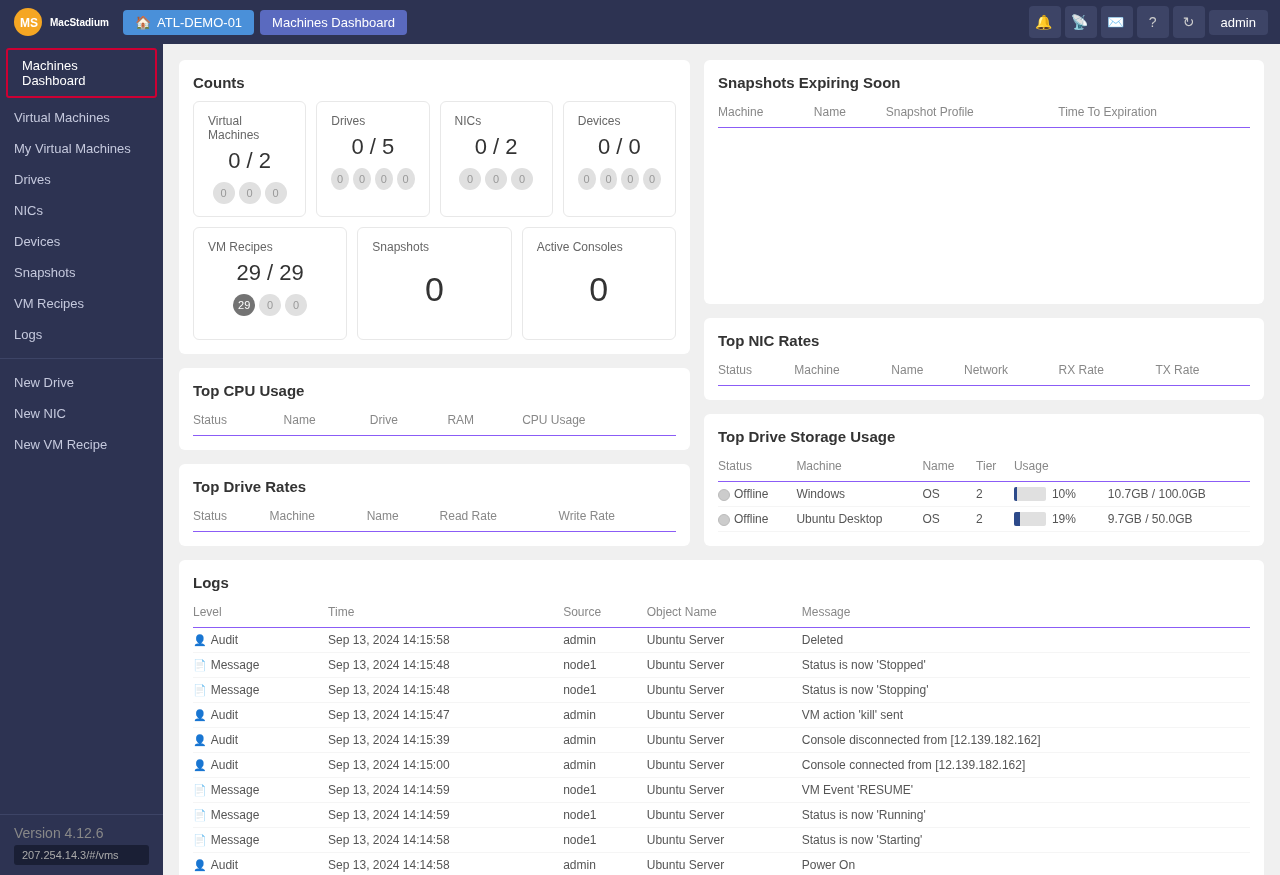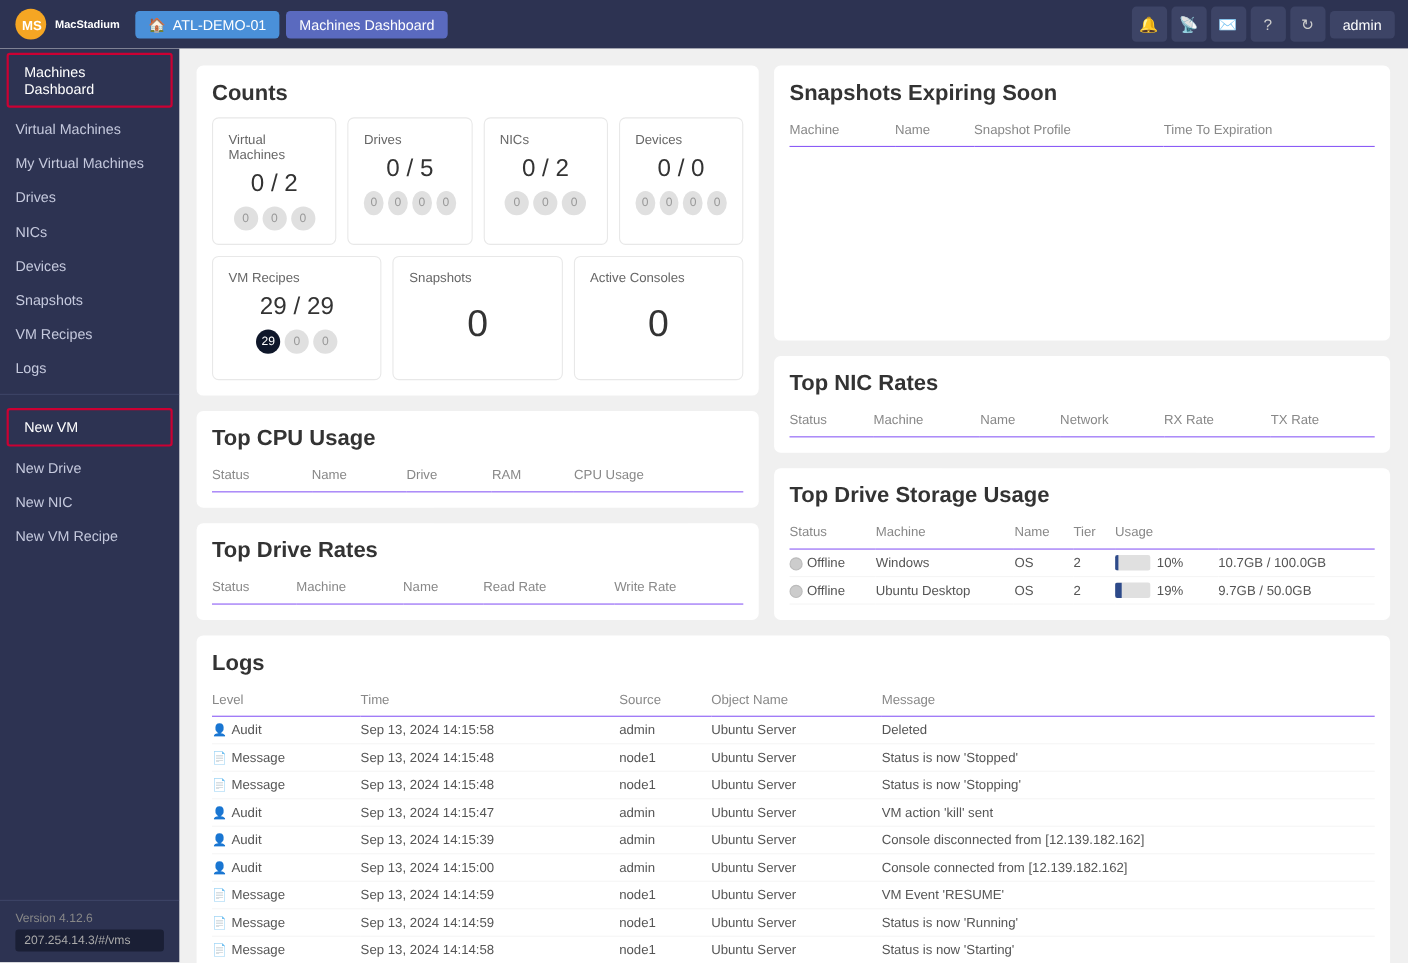--- a/index.html
+++ b/index.html
@@ -18,37 +18,37 @@
     .nav-admin { background: #3d4466; color: #fff; padding: 5px 12px; border-radius: 4px; font-size: 13px; cursor: pointer; border: none; }
 
     
     .layout { display: flex; flex: 1; overflow: hidden; }
 
     
     .sidebar { width: 163px; background: #2d3352; display: flex; flex-direction: column; flex-shrink: 0; overflow-y: auto; }
     .sidebar-item { padding: 8px 14px; color: #c5c9dd; font-size: 13px; cursor: pointer; }
     .sidebar-item.active { color: #fff; background: transparent; border: 2px solid #e04; border-radius: 2px; }
     .sidebar-footer { margin-top: auto; padding: 10px 14px; border-top: 1px solid #3d4466; }
-    .sidebar-version { color: #888; font-size: 11px; }
+    .sidebar-version { color: #888; font-size: 14px; }
     .sidebar-url { background: #1a1f35; color: #aaa; font-size: 11px; padding: 4px 8px; border-radius: 3px; margin-top: 4px; display: block; }
 
     
     .main { flex: 1; overflow-y: auto; padding: 16px; display: flex; flex-direction: column; gap: 14px; }
 
     
     .card { background: #fff; border-radius: 6px; padding: 14px; }
 
     
     .counts-grid { display: flex; gap: 10px; flex-wrap: wrap; }
     .count-box { background: #fff; border: 1px solid #e8e8e8; border-radius: 6px; padding: 12px 14px; min-width: 110px; flex: 1; }
     .count-box-label { font-size: 12px; color: #666; margin-bottom: 6px; }
     .count-box-value { font-size: 22px; font-weight: 300; color: #333; text-align: center; margin-bottom: 8px; }
     .count-dots { display: flex; gap: 4px; justify-content: center; }
     .dot { width: 22px; height: 22px; border-radius: 50%; background: #e0e0e0; display: flex; align-items: center; justify-content: center; font-size: 11px; color: #999; }
-    .dot.green { background: #0f172a; color: #fff; }
+    .dot.green { background: #737373; color: #fff; }
 
     
     .two-col { display: flex; gap: 14px; }
     .two-col .left { flex: 1; display: flex; flex-direction: column; gap: 14px; }
     .two-col .right { width: 560px; display: flex; flex-direction: column; gap: 14px; }
     table { width: 100%; border-collapse: collapse; }
     th { text-align: left; font-size: 12px; color: #888; font-weight: 500; padding: 4px 8px 8px 0; border-bottom: 1px solid #8b5cf6; }
     td { padding: 5px 8px 5px 0; font-size: 12px; color: #555; border-bottom: 1px solid #f5f5f5; vertical-align: middle; }
     .status-dot { width: 12px; height: 12px; border-radius: 50%; background: #ccc; display: inline-block; margin-right: 4px; vertical-align: middle; }
     .status-dot.offline { background: #ccc; border: 1px solid #bbb; }
@@ -56,21 +56,21 @@
     
     .usage-bar-wrap { display: flex; align-items: center; gap: 6px; }
     .usage-bar { width: 32px; height: 14px; background: #e0e0e0; border-radius: 2px; overflow: hidden; }
     .usage-bar-fill { height: 100%; background: #2d4a8a; }
 
     
     .logs-card { background: #fff; border-radius: 6px; padding: 14px; }
     .log-icon { display: inline-block; margin-right: 4px; font-size: 11px; }
 
     
-    .section-header { font-size: 20px; font-weight: 600; color: #333; margin-bottom: 10px; }
+    .section-header { font-size: 15px; font-weight: 600; color: #333; margin-bottom: 10px; }
   </style>
 </head>
 <body>
 
 <nav class="top-nav">
   <div class="logo">
     <svg class="logo-icon" viewBox="0 0 32 32">
       <circle cx="16" cy="16" r="14" fill="#f5a623"></circle>
       <text x="8" y="21" font-size="12" fill="white" font-weight="bold">MS</text>
     </svg>
@@ -101,21 +101,20 @@
     <div class="sidebar-item">My Virtual Machines</div>
     <div class="sidebar-item">Drives</div>
     <div class="sidebar-item">NICs</div>
     <div class="sidebar-item">Devices</div>
     <div class="sidebar-item">Snapshots</div>
     <div class="sidebar-item">VM Recipes</div>
     <div class="sidebar-item">Logs</div>
 
     <div style="height:1px; background:#3d4466; margin:8px 0;"></div>
 
-    <div class="sidebar-item" style="border:2px solid #cc0033; margin:4px 6px; border-radius:3px; color:#fff;">New VM</div>
     <div class="sidebar-item">New Drive</div>
     <div class="sidebar-item">New NIC</div>
     <div class="sidebar-item">New VM Recipe</div>
 
     <div class="sidebar-footer">
       <div class="sidebar-version">Version 4.12.6</div>
       <span class="sidebar-url">207.254.14.3/#/vms</span>
     </div>
   </aside>
 

